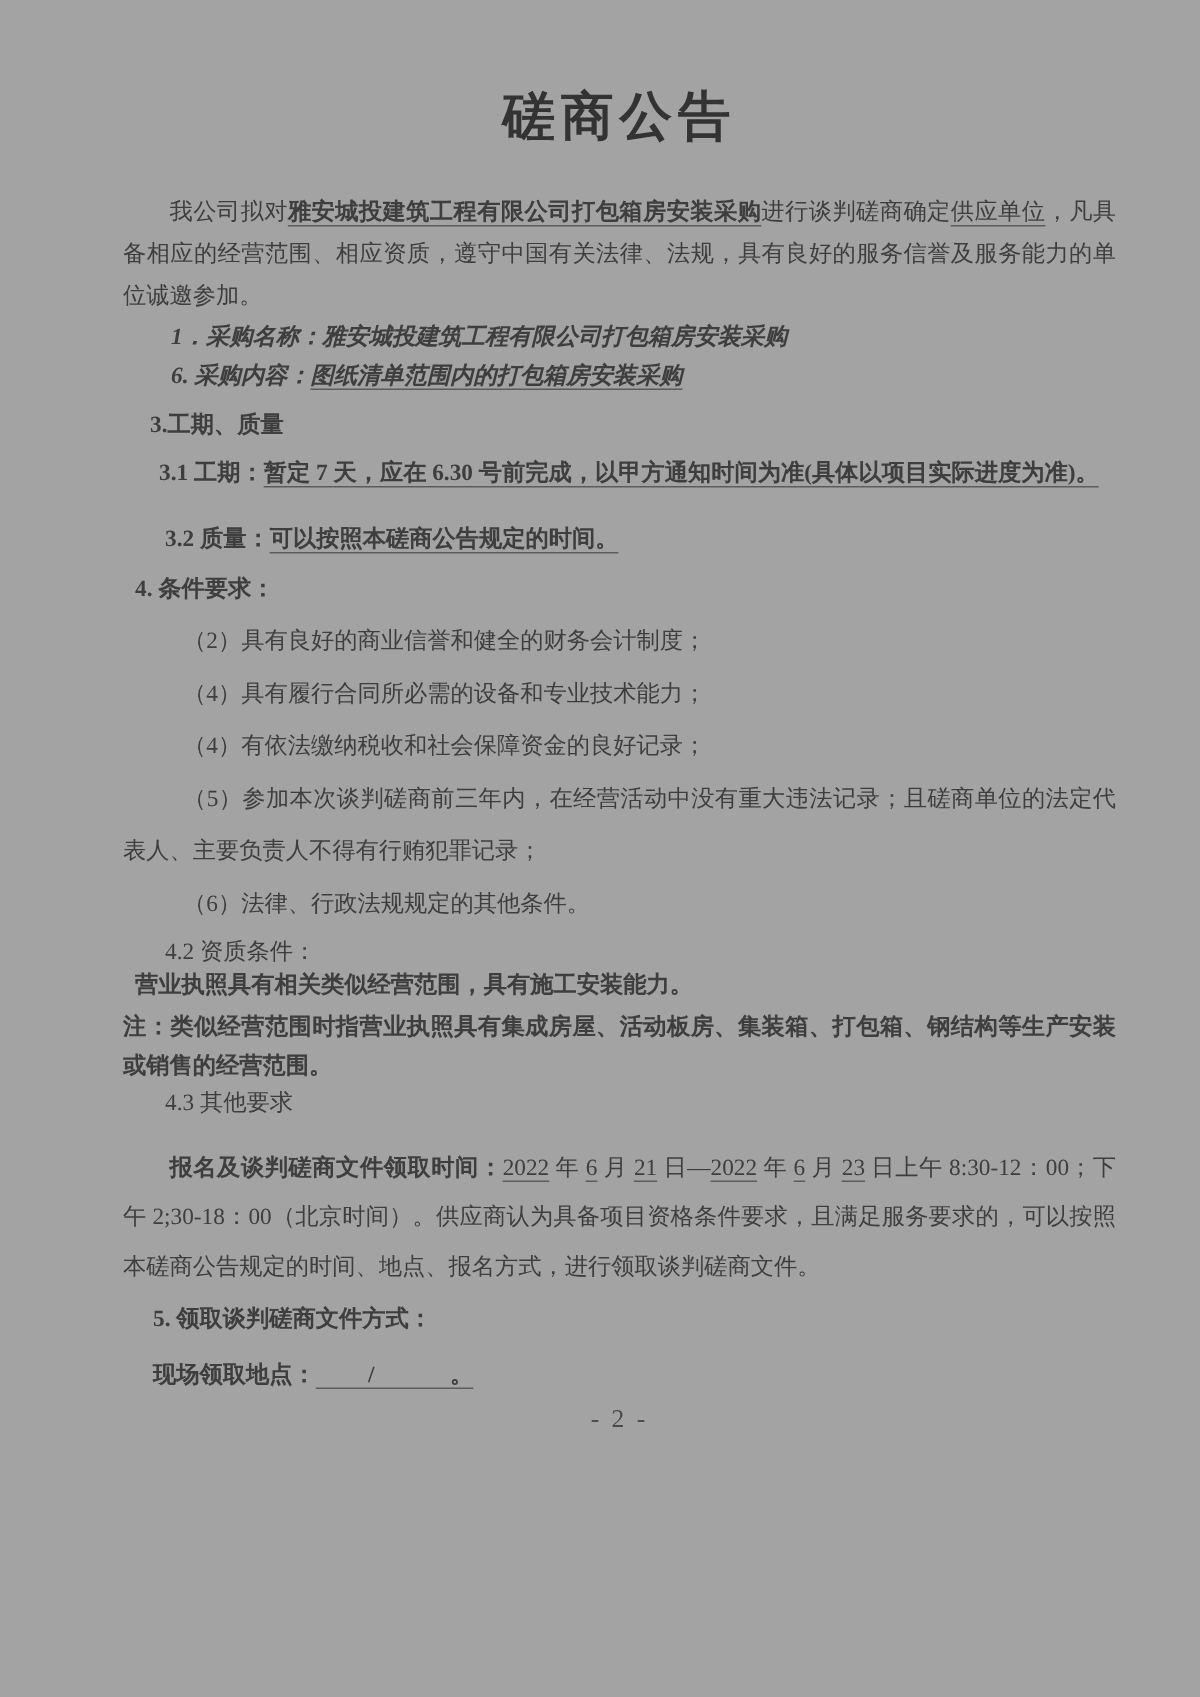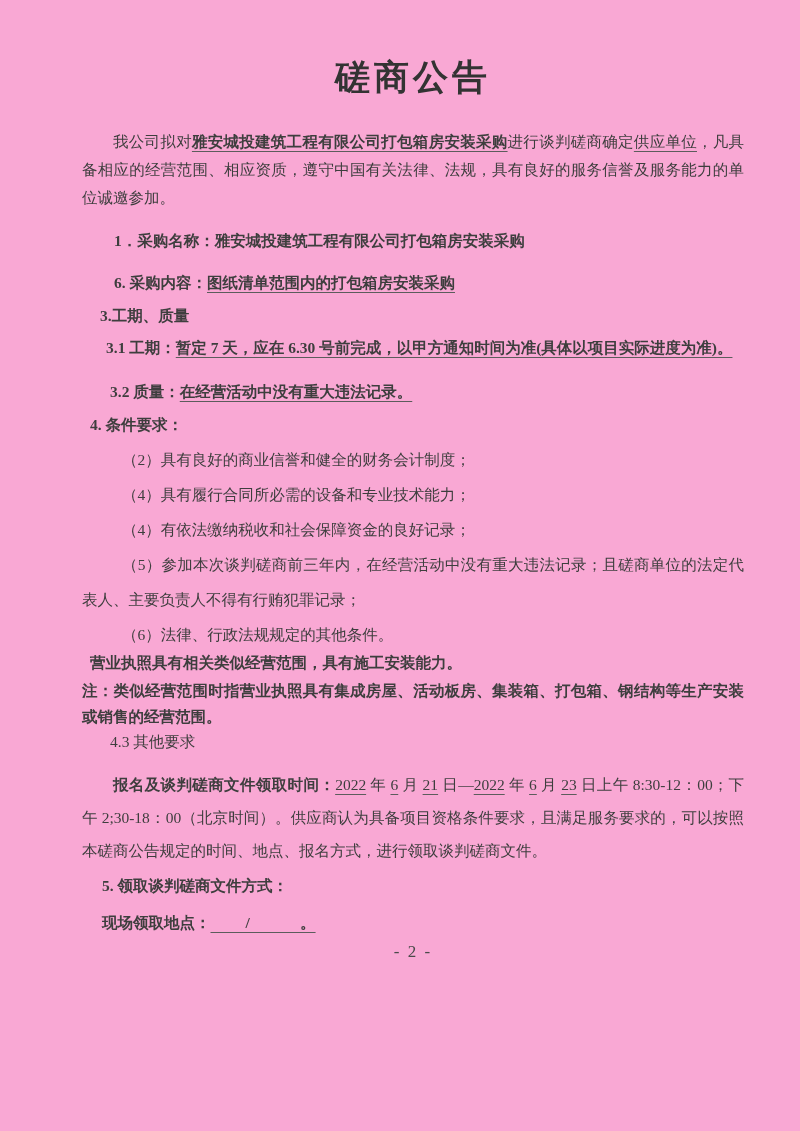--- a/index.html
+++ b/index.html
@@ -1,21 +1,21 @@
 <!DOCTYPE html>
 <html lang="zh"><head>
 <meta charset="utf-8">
 <style>
   html, body { margin: 0; padding: 0; background: #f2f2f0; }
   .page {
     position: relative;
     width: 800px;
     height: 1131px;
     margin: 0 auto;
-    background: #f9a8d4;
+    background: #a3a3a3;
     box-sizing: border-box;
     padding: 54px 56px 0 82px;
     font-family: "Liberation Serif", "DejaVu Serif", serif;
     font-size: 15.5px;
     color: #3e3e3e;
     overflow: hidden;
   }
   .title {
     font-size: 35px;
     font-weight: bold;
@@ -31,21 +31,21 @@
     text-underline-offset: 4px;
     text-decoration-thickness: 1px;
     text-decoration-color: #5c5c5c;
   }
   .intro {
     margin: 0;
     line-height: 28px;
     text-indent: 2em;
     text-align: justify;
   }
-  .item-num { line-height: 26px; padding-left: 32px; margin-top: 16px; }
+  .item-num { line-height: 26px; padding-left: 32px; margin-top: 0; font-style: italic; }
   .h3 { line-height: 26px; padding-left: 18px; margin-top: 7px; }
   .p31 { line-height: 31px; text-indent: 24px; margin-top: 3px; text-align: justify; }
   .p32 { line-height: 26px; padding-left: 28px; margin-top: 3px; }
   .h4 { line-height: 26px; padding-left: 8px; margin-top: 7px; }
   .h41 { line-height: 26px; padding-left: 24px; margin-top: 13px; }
   .cond { line-height: 35px; text-indent: 40px; margin-top: 0; text-align: justify; }
   .conds { margin-top: 4px; }
   .h42 { line-height: 22px; padding-left: 28px; margin-top: 4px; }
   .license { line-height: 22px; padding-left: 8px; }
   .note { line-height: 26px; margin-top: 4px; text-align: justify; }
@@ -72,33 +72,34 @@
   <p class="intro"><span>我公司拟对</span><span class="b u">雅安城投建筑工程有限公司打包箱房安装采购</span><span>进行谈判磋商确定</span><span class="u">供应单位</span><span>，凡具备相应的经营范围、相应资质，遵守中国有关法律、法规，具有良好的服务信誉及服务能力的单位诚邀参加。</span></p>
 
   <div class="item-num"><span class="b">1．采购名称：</span><span class="b">雅安城投建筑工程有限公司打包箱房安装采购</span></div>
 
   <div class="item-num"><span class="b">6. 采购内容：</span><span class="b u">图纸清单范围内的打包箱房安装采购</span></div>
 
   <div class="h3 b">3.工期、质量</div>
 
   <p class="p31"><span class="b">3.1 工期：</span><span class="b u">暂定 7 天，应在 6.30 号前完成，以甲方通知时间为准(具体以项目实际进度为准)。</span></p>
 
-  <div class="p32"><span class="b">3.2 质量：</span><span class="b u">在经营活动中没有重大违法记录。</span></div>
+  <div class="p32"><span class="b">3.2 质量：</span><span class="b u">可以按照本磋商公告规定的时间。</span></div>
 
   <div class="h4 b">4. 条件要求：</div>
 
 
   <div class="conds">
     <div class="cond">（2）具有良好的商业信誉和健全的财务会计制度；</div>
     <div class="cond">（4）具有履行合同所必需的设备和专业技术能力；</div>
     <div class="cond">（4）有依法缴纳税收和社会保障资金的良好记录；</div>
     <div class="cond">（5）参加本次谈判磋商前三年内，在经营活动中没有重大违法记录；且磋商单位的法定代表人、主要负责人不得有行贿犯罪记录；</div>
     <div class="cond">（6）法律、行政法规规定的其他条件。</div>
   </div>
 
+  <div class="h42">4.2 资质条件：</div>
 
   <div class="license b">营业执照具有相关类似经营范围，具有施工安装能力。</div>
 
   <div class="note b">注：类似经营范围时指营业执照具有集成房屋、活动板房、集装箱、打包箱、钢结构等生产安装或销售的经营范围。</div>
 
   <div class="h43">4.3 其他要求</div>
 
 
   <p class="signup"><span class="b">报名及谈判磋商文件领取时间：</span><span class="u">2022</span><span> 年 </span><span class="u">6</span><span> 月 </span><span class="u">21</span><span> 日—</span><span class="u">2022</span><span> 年 </span><span class="u">6</span><span> 月 </span><span class="u">23</span><span> 日上午 8:30-12：00；下午 2;30-18：00（北京时间）。供应商认为具备项目资格条件要求，且满足服务要求的，可以按照本磋商公告规定的时间、地点、报名方式，进行领取谈判磋商文件。</span></p>
 

